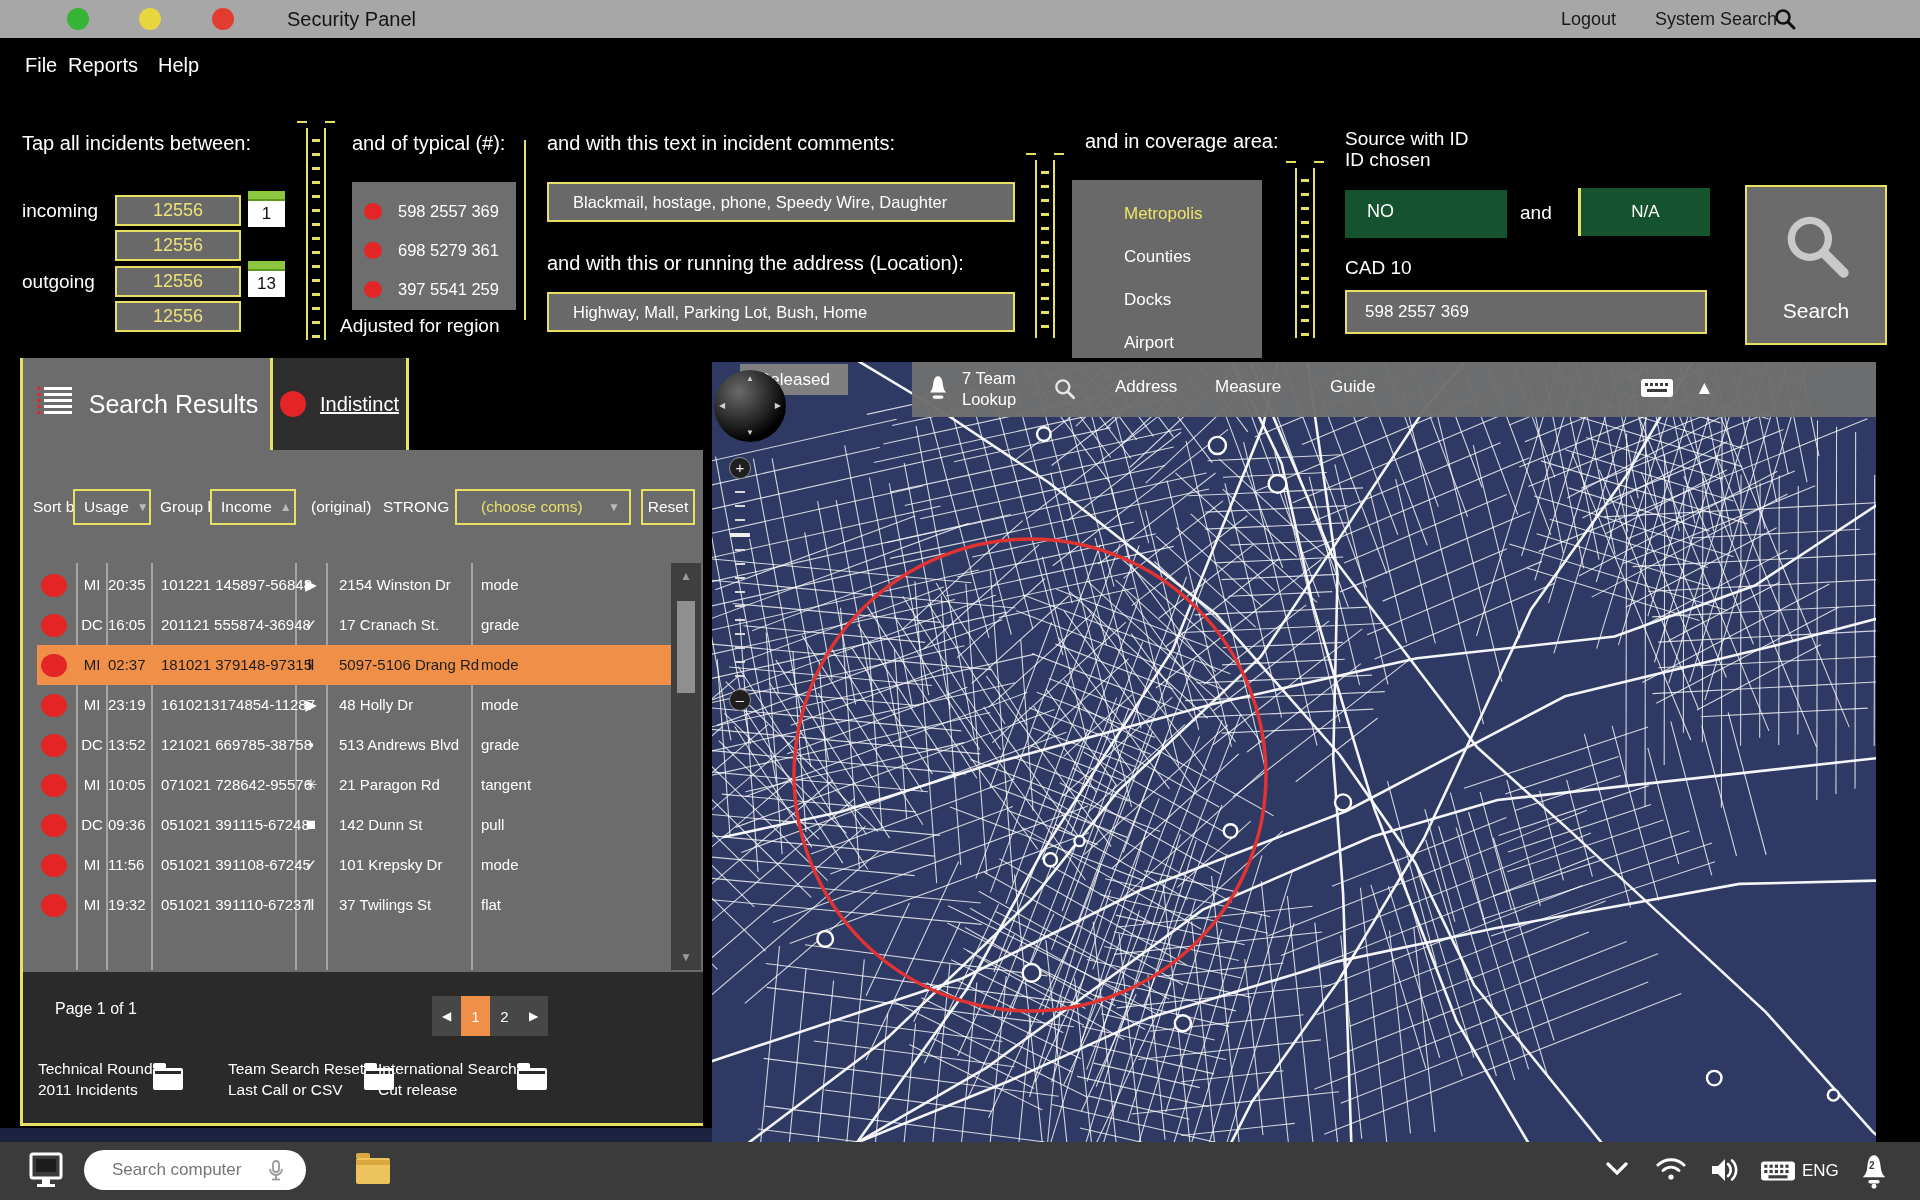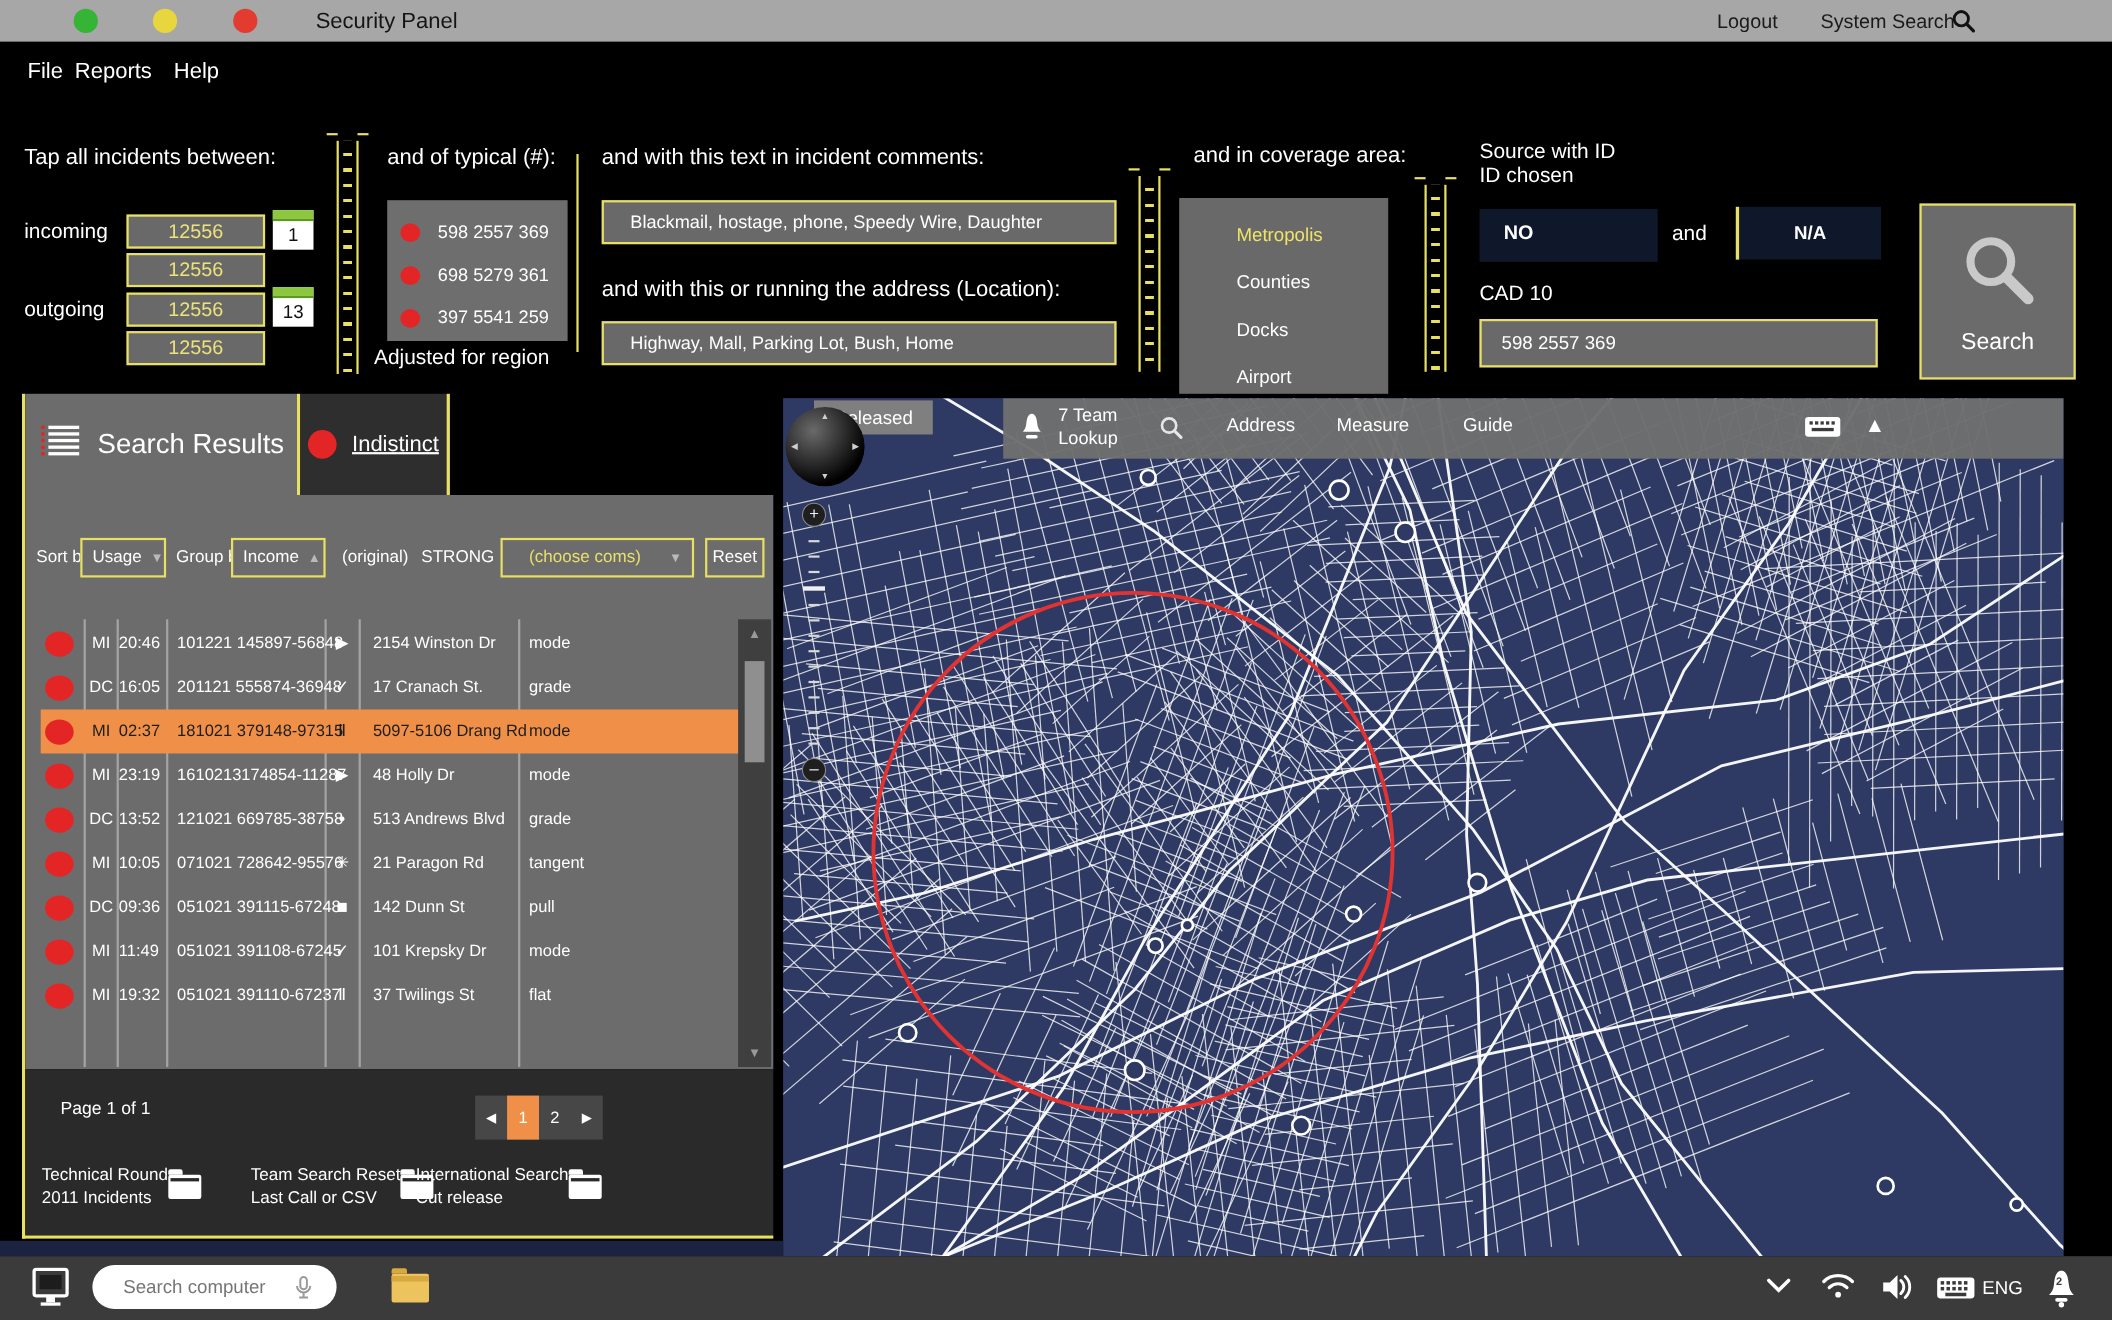--- a/index.html
+++ b/index.html
@@ -28,21 +28,21 @@
   .ladder::before{content:'';position:absolute;top:-7px;left:-11px;width:10px;height:2px;background:#e8e062;}
   .ladder::after{content:'';position:absolute;top:-7px;right:-11px;width:10px;height:2px;background:#e8e062;}
   .vline{position:absolute;width:2px;background:#e8e062;}
   .typicalbox{position:absolute;left:352px;top:182px;width:164px;height:128px;background:#6e6e6e;padding:10px 0 0 12px;}
   .typrow{display:flex;align-items:center;height:39px;color:#fff;font-size:16.5px;}
   .reddot-s{width:18px;height:17px;border-radius:50%;background:#e42525;margin-right:16px;flex:none;}
   .finput{position:absolute;width:468px;height:40px;background:#696969;border:2px solid #e8e062;color:#fff;font-size:16.5px;padding:0 24px;}
   .covbox{position:absolute;left:1072px;top:180px;width:190px;height:178px;background:#696969;padding-top:12px;}
   .covitem{height:43px;line-height:43px;padding-left:52px;color:#fff;font-size:17px;cursor:default;}
   .covitem.sel{color:#f0e468;}
-  .graybox{position:absolute;background:#0f172a;color:#fff;font-weight:bold;}
+  .graybox{position:absolute;background:#14532d;color:#fff;}
   .srcbtn{position:absolute;left:1745px;top:185px;width:142px;height:160px;background:#6b6b6b;border:2px solid #e8e062;display:flex;flex-direction:column;align-items:center;justify-content:center;gap:12px;color:#fff;font-size:21px;cursor:pointer;}
   .srcbtn svg{color:#c9c9c9;}
 
   
   .panel{position:absolute;left:20px;top:358px;width:683px;height:768px;border-left:3px solid #e8e062;border-bottom:3px solid #e8e062;}
   .tab{position:absolute;top:0;height:92px;display:flex;align-items:center;justify-content:center;gap:14px;color:#fff;cursor:pointer;}
   .tabsep{position:absolute;top:0;width:3px;height:92px;background:#e8e062;}
   .pbody{position:absolute;left:0;top:92px;width:680px;height:522px;background:#6c6c6c;}
   .sctl{position:absolute;color:#fff;font-size:15.5px;white-space:nowrap;}
   .ybox{position:absolute;height:36px;background:#6c6c6c;border:2px solid #e8e062;color:#fff;display:flex;align-items:center;justify-content:space-between;padding:0 9px;font-size:15.5px;cursor:pointer;}
@@ -248,21 +248,21 @@
         <div class="tdiv" style="left:53px;"></div>
         <div class="tdiv" style="left:83px;"></div>
         <div class="tdiv" style="left:128px;"></div>
         <div class="tdiv" style="left:272px;"></div>
         <div class="tdiv" style="left:303px;"></div>
         <div class="tdiv" style="left:448px;"></div>
         <div>
   <div class="trow" style="top: 2px;">
     <span class="c-dot"></span>
     <span class="c-type">MI</span>
-    <span class="c-time">20:46</span>
+    <span class="c-time">20:35</span>
     <span class="c-id">101221  145897-56848</span>
     <span class="c-icon">▶</span>
     <span class="c-addr">2154 Winston Dr</span>
     <span class="c-tag">mode</span>
   </div>
 
   <div class="trow" style="top: 42px;">
     <span class="c-dot"></span>
     <span class="c-type">DC</span>
     <span class="c-time">16:05</span>
@@ -318,21 +318,21 @@
     <span class="c-time">09:36</span>
     <span class="c-id">051021  391115-67248</span>
     <span class="c-icon" style="font-size: 17px;">■</span>
     <span class="c-addr">142 Dunn St</span>
     <span class="c-tag">pull</span>
   </div>
 
   <div class="trow" style="top: 282px;">
     <span class="c-dot"></span>
     <span class="c-type">MI</span>
-    <span class="c-time">11:49</span>
+    <span class="c-time">11:56</span>
     <span class="c-id">051021  391108-67245</span>
     <span class="c-icon">✓</span>
     <span class="c-addr">101 Krepsky Dr</span>
     <span class="c-tag">mode</span>
   </div>
 
   <div class="trow" style="top: 322px;">
     <span class="c-dot"></span>
     <span class="c-type">MI</span>
     <span class="c-time">19:32</span>

